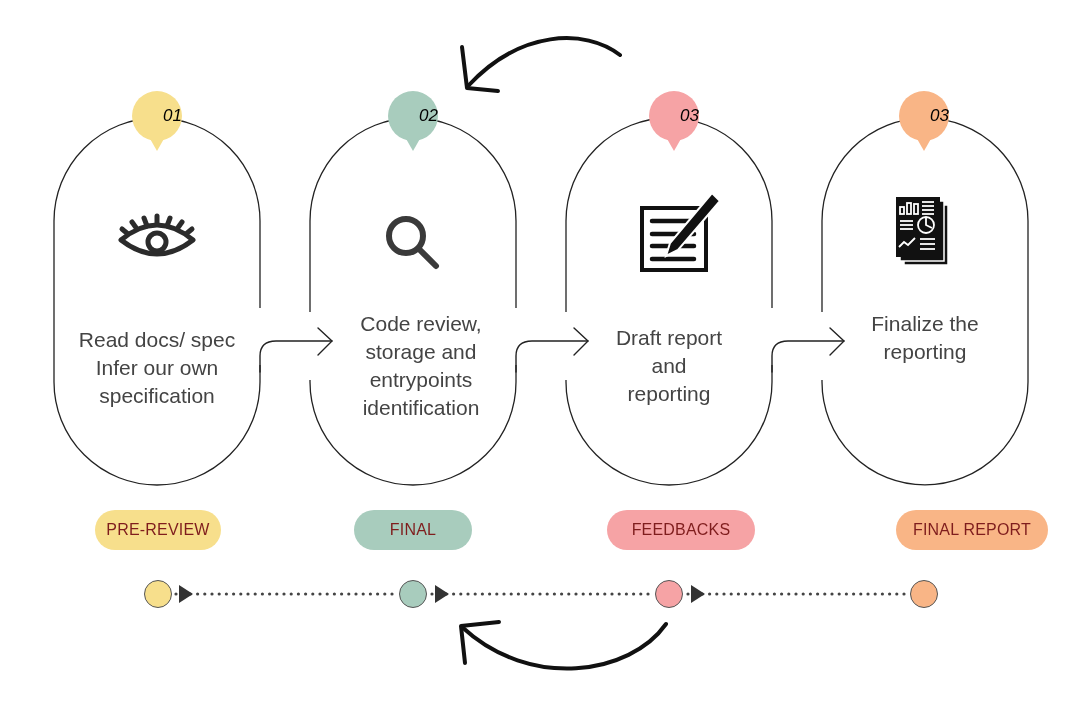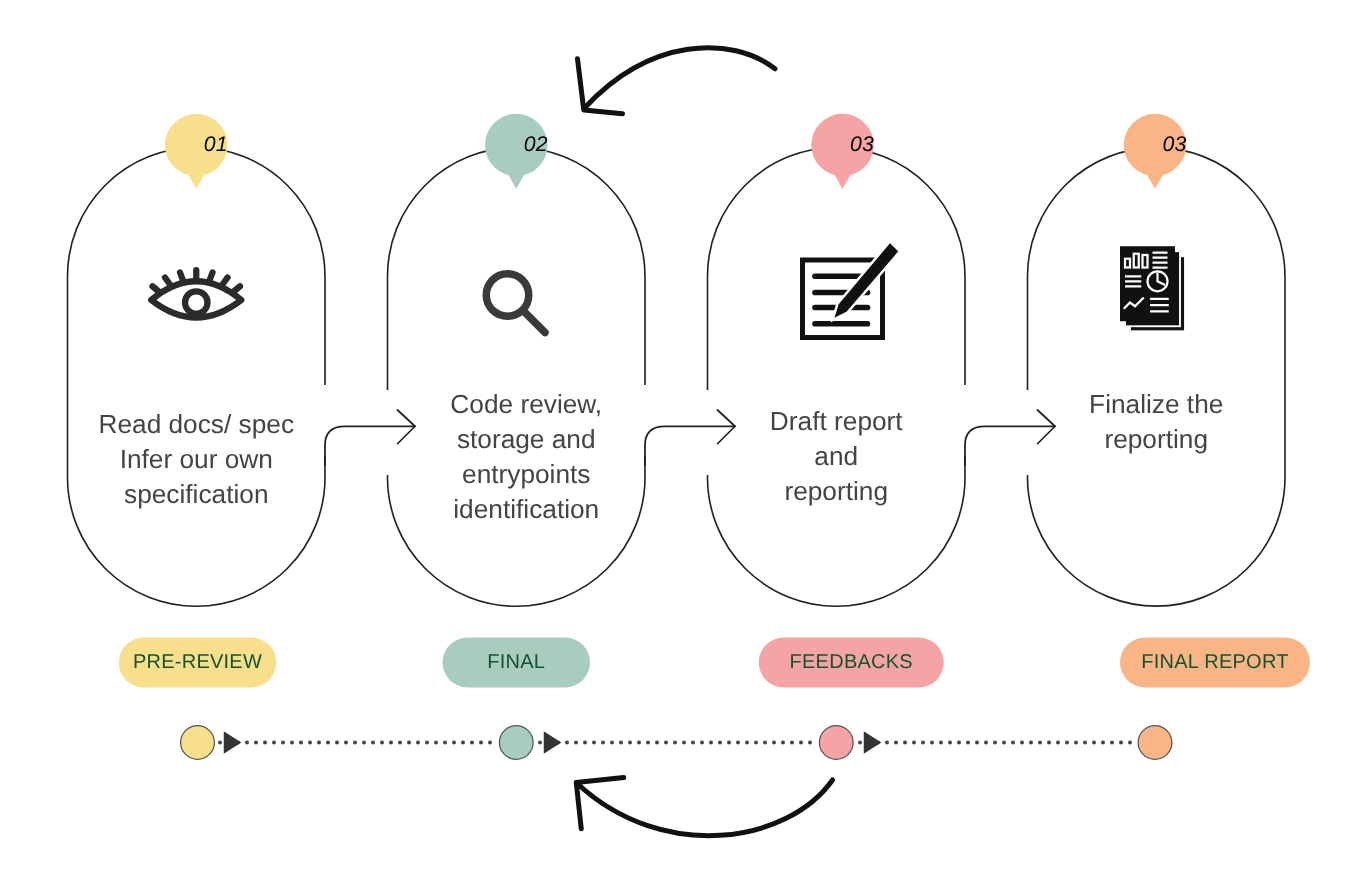--- a/index.html
+++ b/index.html
@@ -9,21 +9,21 @@
   .badge { position: absolute; width: 50px; height: 50px; border-radius: 50%;
            display: flex; align-items: center; justify-content: flex-end;
            font-size: 17px; color: #000000; font-style: italic; }
   .badge::after { content: ""; position: absolute; left: 17px; bottom: -10px;
            width: 0; height: 0; border-left: 8px solid transparent; border-right: 8px solid transparent;
            border-top: 14px solid var(--c); }
   .step-text { position: absolute; width: 210px; text-align: center; font-size: 21px;
                line-height: 28px; color: #444; white-space: pre-line; }
   .icon { position: absolute; }
   .phase { position: absolute; height: 40px; border-radius: 20px; display: flex;
-           align-items: center; justify-content: center; font-size: 16px; color: #14532d;
+           align-items: center; justify-content: center; font-size: 16px; color: #7f1d1d;
            letter-spacing: 0.2px; }
   .dot { position: absolute; width: 28px; height: 28px; border-radius: 50%;
          border: 1.2px solid #555; box-sizing: border-box; }
 </style>
 </head>
 <body>
 
 <svg id="canvas" viewBox="0 0 1078 705" xmlns="http://www.w3.org/2000/svg">
 
   <g fill="none" stroke="#222" stroke-width="1.3">

